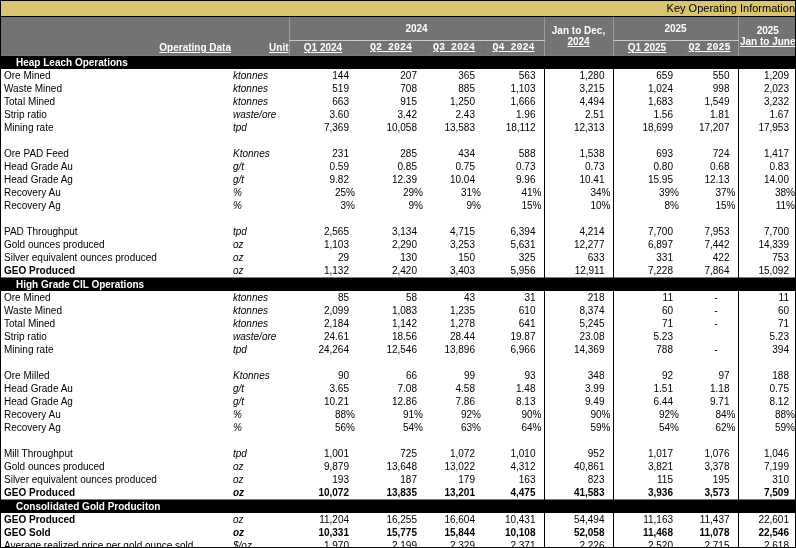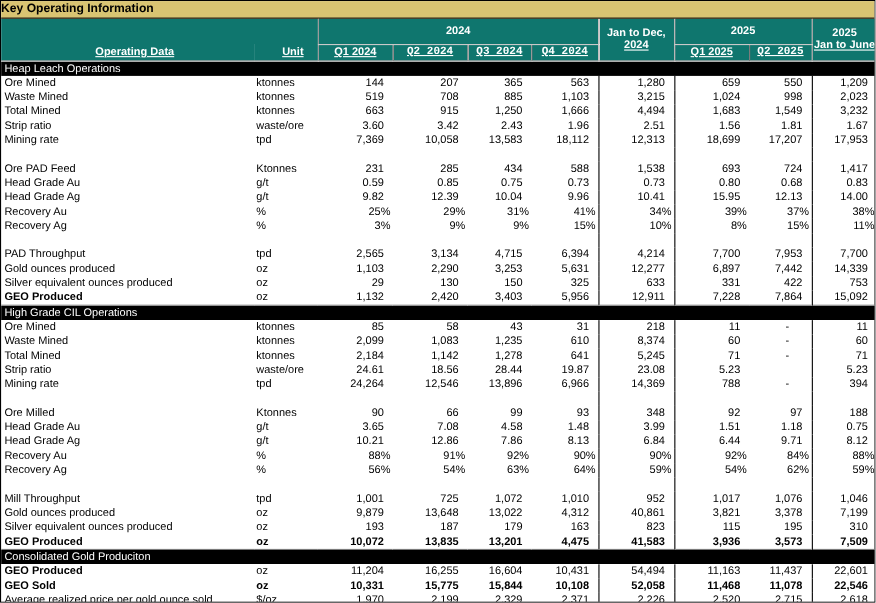--- a/index.html
+++ b/index.html
@@ -3,44 +3,44 @@
 <meta charset="utf-8">
 <style>
   html,body{margin:0;padding:0;background:#fff;}
   .sheet{
     width:796px;height:548px;box-sizing:border-box;
     border:1px solid #000;background:#fff;
     font-family:"Liberation Sans",sans-serif;color:#000;
     overflow:hidden;
   }
   .title-bar{
-    height:15px;line-height:15px;text-align:left;
-    font-size:11px;font-weight:bold;
+    height:15px;line-height:15px;text-align:right;
+    font-size:11px;font-weight:normal;
     border-bottom:1px solid #000;
   }
   table{border-collapse:collapse;table-layout:fixed;width:796px;}
   td,th{margin:0;padding:0;overflow:hidden;white-space:nowrap;box-sizing:border-box;}
   thead th{
-    background:#0f766e;color:#fff;font-size:10px;font-weight:bold;
+    background:#737373;color:#fff;font-size:10px;font-weight:bold;
     vertical-align:middle;
   }
   thead tr.r1 th{height:23px;}
   thead tr.r2 th{height:15px;}
   th.grp{border-bottom:1px solid #c9c9c9;}
   th.vsep{border-left:1px solid #9a9a9a;}
   th.qsep{border-left:1px solid #6e6e6e;font-family:Liberation Mono, monospace;}
-  th.left{text-align:center;padding-left:13px;}
+  th.left{text-align:right;padding-left:13px;}
   .u{text-decoration:underline;}
   tbody td{height:13px;line-height:13px;font-size:10px;}
   tr.section-row td{
-    background:#000;color:#fff;font-weight:normal;
-    padding-left:3px;border-top:1px solid #7a7a7a;
+    background:#000;color:#fff;font-weight:bold;
+    padding-left:15px;border-top:1px solid #7a7a7a;
   }
   td.lab{padding-left:3px;}
-  td.unit{padding-left:2px;}
+  td.unit{padding-left:2px;font-style:italic;}
   td.num{text-align:right;padding-right:8px;}
   td.num.pct{padding-right:2px;}
   td.num.dash{padding-right:20px;}
   td.sep{border-left:1px solid #000;}
   .b{font-weight:bold;}
 </style>
 </head>
 <body>
 
 <div class="sheet">
@@ -379,21 +379,21 @@
           <td class="num">1.18</td>
           <td class="num sep">0.75</td>
         </tr>
         <tr>
           <td class="lab">Head Grade Ag</td>
           <td class="unit">g/t</td>
           <td class="num">10.21</td>
           <td class="num">12.86</td>
           <td class="num">7.86</td>
           <td class="num">8.13</td>
-          <td class="num sep">6.84</td>
+          <td class="num sep">9.49</td>
           <td class="num sep">6.44</td>
           <td class="num">9.71</td>
           <td class="num sep">8.12</td>
         </tr>
         <tr>
           <td class="lab">Recovery Au</td>
           <td class="unit">%</td>
           <td class="num pct">88%</td>
           <td class="num pct">91%</td>
           <td class="num pct">92%</td>

